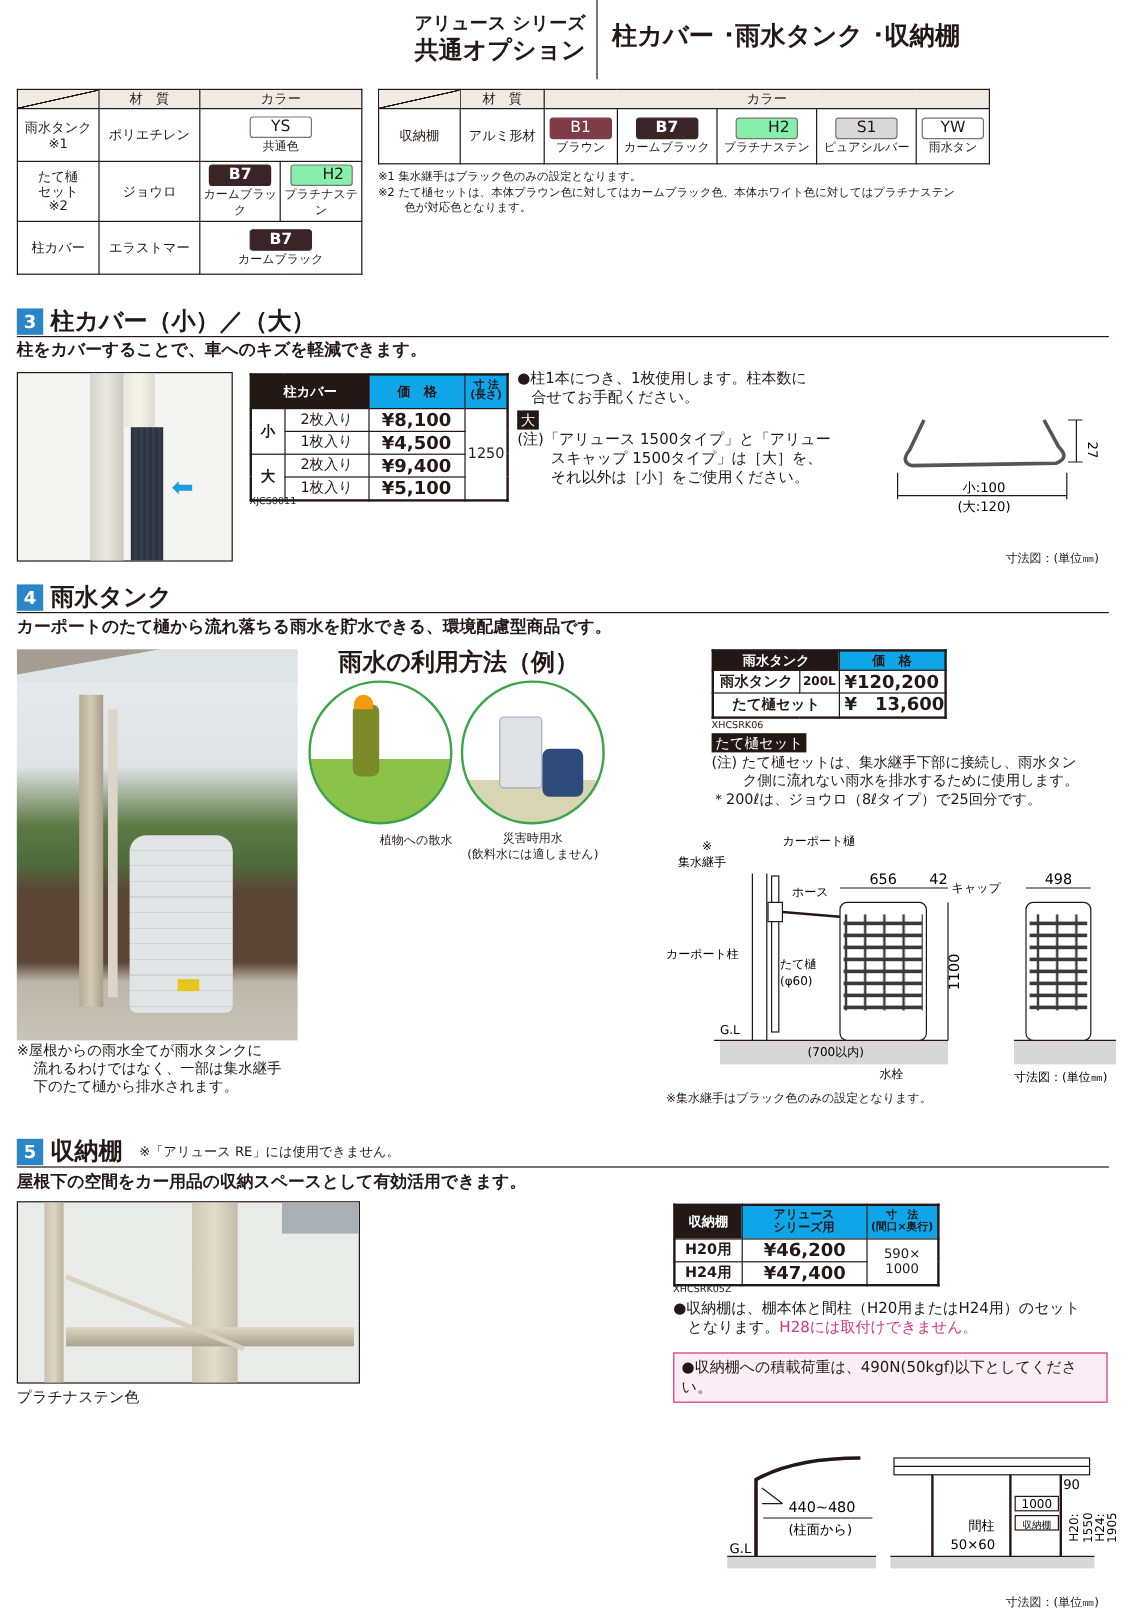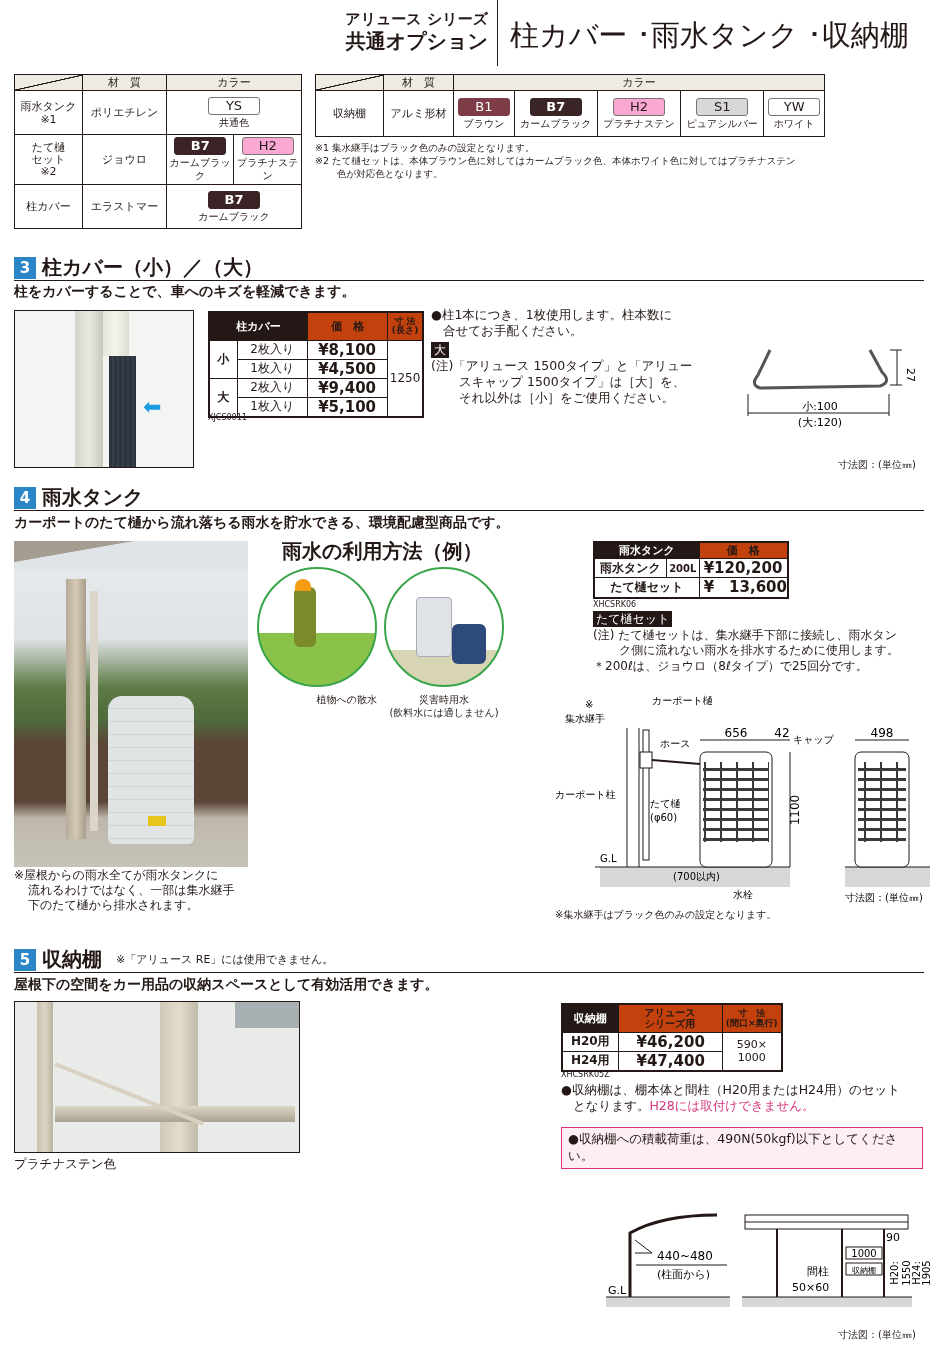--- a/index.html
+++ b/index.html
@@ -3,47 +3,47 @@
 <meta charset="utf-8">
 <style>
   * { box-sizing: border-box; margin: 0; padding: 0; }
   body { width: 938px; height: 1350px; background: #fff; font-family: "DejaVu Sans", "Liberation Sans", sans-serif; color: #231815; position: relative; overflow: hidden; }
   .abs { position: absolute; }
   
   .hdr-series { position: absolute; left: 330px; top: 10px; width: 158px; text-align: right; font-weight: bold; }
   .hdr-series .l1 { font-size: 15px; line-height: 18px; }
   .hdr-series .l2 { font-size: 20px; line-height: 26px; }
   .hdr-divider { position: absolute; left: 497px; top: 0; width: 1px; height: 66px; background: #231815; }
-  .hdr-title { position: absolute; left: 510px; top: 16px; font-size: 29px; font-weight: normal; letter-spacing: 0px; white-space: nowrap; }
+  .hdr-title { position: absolute; left: 510px; top: 16px; font-size: 21px; font-weight: bold; letter-spacing: 0px; white-space: nowrap; }
   
   table { border-collapse: collapse; }
   .ct td, .ct th { border: 1px solid #231815; font-size: 11px; text-align: center; font-weight: normal; }
   .ct th { background: #efebe3; height: 16px; }
   .diag { position: relative; background: #efebe3; }
   .diag::after { content: ""; position: absolute; left: 0; top: 0; width: 100%; height: 100%;
     background: linear-gradient(to bottom right, transparent 48%, #231815 49%, #231815 52%, transparent 53%); }
   .chip { display: inline-block; min-width: 52px; height: 18px; line-height: 16px; border-radius: 3px; font-size: 13px; border: 1px solid #7a7470; padding: 0 6px; text-align: center; }
   .chip.dark { background: #3a2426; color: #fff; border-color: #3a2426; font-weight: bold; }
   .chip.brown { background: #7d3c47; color: #fff; border-color: #7d3c47; }
-  .chip.light { background: #f9a8d4; color: #231815; }
+  .chip.light { background: #86efac; color: #231815; text-align: right; }
   .chip.silver { background: #d8d8d8; color: #231815; }
   .chip.white { background: #fff; color: #231815; }
   .chipname { display: block; font-size: 10px; line-height: 13px; margin-top: 1px; text-align: center; }
   .note { font-size: 9.5px; line-height: 13px; }
   
   .sec-h { position: absolute; left: 14px; display: flex; align-items: center; gap: 6px; }
   .sec-num { width: 22px; height: 22px; background: #2b86c8; color: #fff; font-weight: bold; font-size: 15px; text-align: center; line-height: 22px; }
   .sec-title { font-size: 20px; font-weight: bold; }
   .sec-rule { position: absolute; left: 14px; right: 14px; height: 1px; background: #231815; }
   .sec-lead { position: absolute; left: 14px; font-size: 14px; font-weight: bold; }
   
   .pt td, .pt th { border: 1px solid #231815; text-align: center; }
   .pt { border: 2px solid #231815; }
   .pt th.black { background: #231815; color: #fff; font-size: 11px; font-weight: bold; }
-  .pt th.beige { background: #c2410c; font-size: 11px; font-weight: bold; }
+  .pt th.beige { background: #0ea5e9; font-size: 11px; font-weight: bold; }
   .pt td { font-size: 12px; }
   .pt td.price { font-size: 15px; font-weight: bold; text-align: left; padding-left: 10px; }
   .code { font-size: 8px; position: absolute; }
   .txt { position: absolute; font-size: 12.5px; line-height: 16px; }
   .tag-blk { display: inline-block; background: #231815; color: #fff; font-size: 12px; padding: 0 3px; line-height: 16px; }
   .small { font-size: 10px; }
   .photo { position: absolute; border: 1px solid #231815; overflow: hidden; }
   .pink { color: #d6337c; }
   .pinkbox { position: absolute; border: 1px solid #d6337c; background: #fbeef4; font-size: 12.5px; padding: 3px 6px; }
   svg text { font-family: "DejaVu Sans", "Liberation Sans", sans-serif; }
@@ -106,21 +106,21 @@
     <th style="width:70px;">材　質</th>
     <th colspan="5">カラー</th>
   </tr>
   <tr style="height:46px;">
     <td>収納棚</td>
     <td>アルミ形材</td>
     <td><span class="chip brown">B1</span><span class="chipname">ブラウン</span></td>
     <td><span class="chip dark">B7</span><span class="chipname">カームブラック</span></td>
     <td><span class="chip light">H2</span><span class="chipname">プラチナステン</span></td>
     <td><span class="chip silver">S1</span><span class="chipname">ピュアシルバー</span></td>
-    <td><span class="chip white">YW</span><span class="chipname">ホワイト</span></td>
+    <td><span class="chip white">YW</span><span class="chipname">雨水タン</span></td>
   </tr>
 </tbody>
   </table>
 <div class="abs note" style="left:315px; top:141px; width:600px;">
   <div>※1 集水継手はブラック色のみの設定となります。</div>
   <div>※2 たて樋セットは、本体ブラウン色に対してはカームブラック色、本体ホワイト色に対してはプラチナステン</div>
   <div style="padding-left:22px;">色が対応色となります。</div>
 </div>
 
 <div class="sec-h" style="top:254px;">

